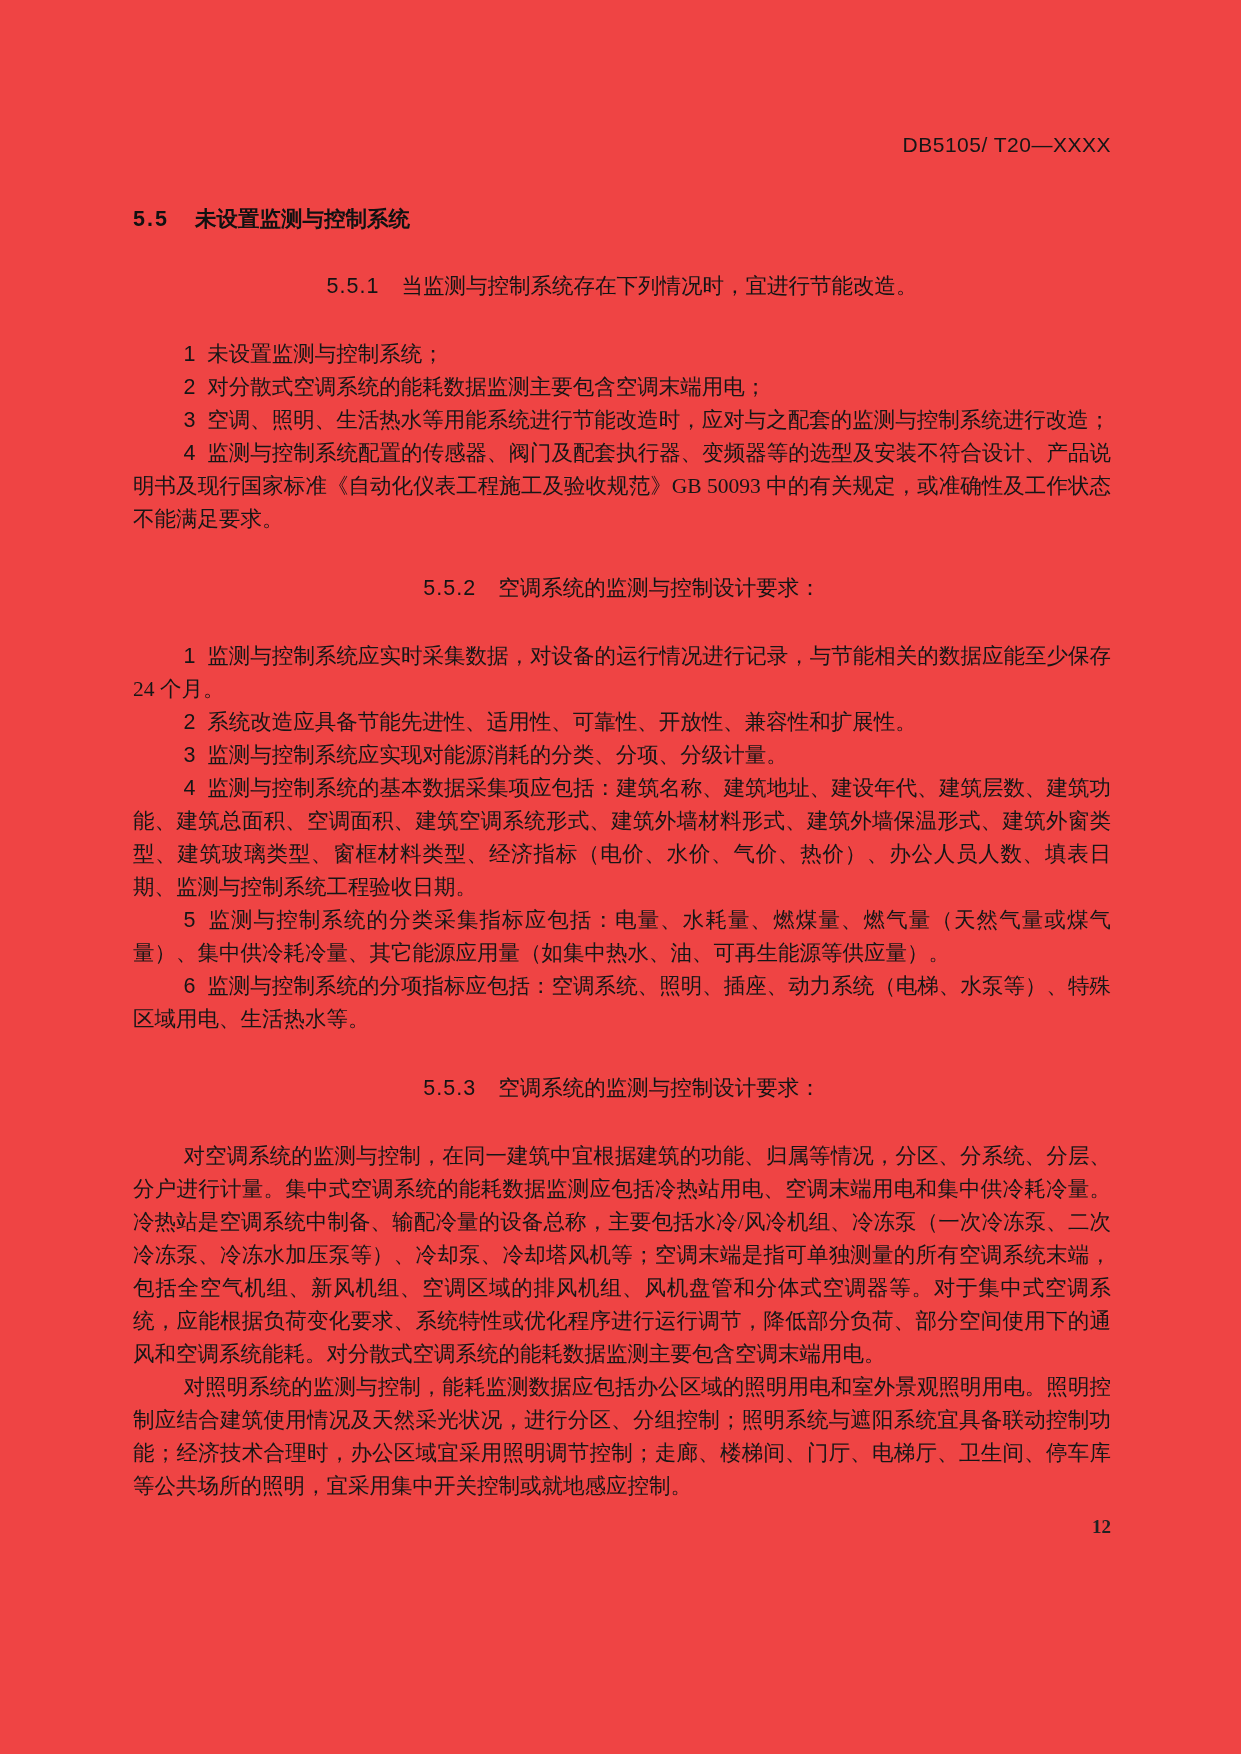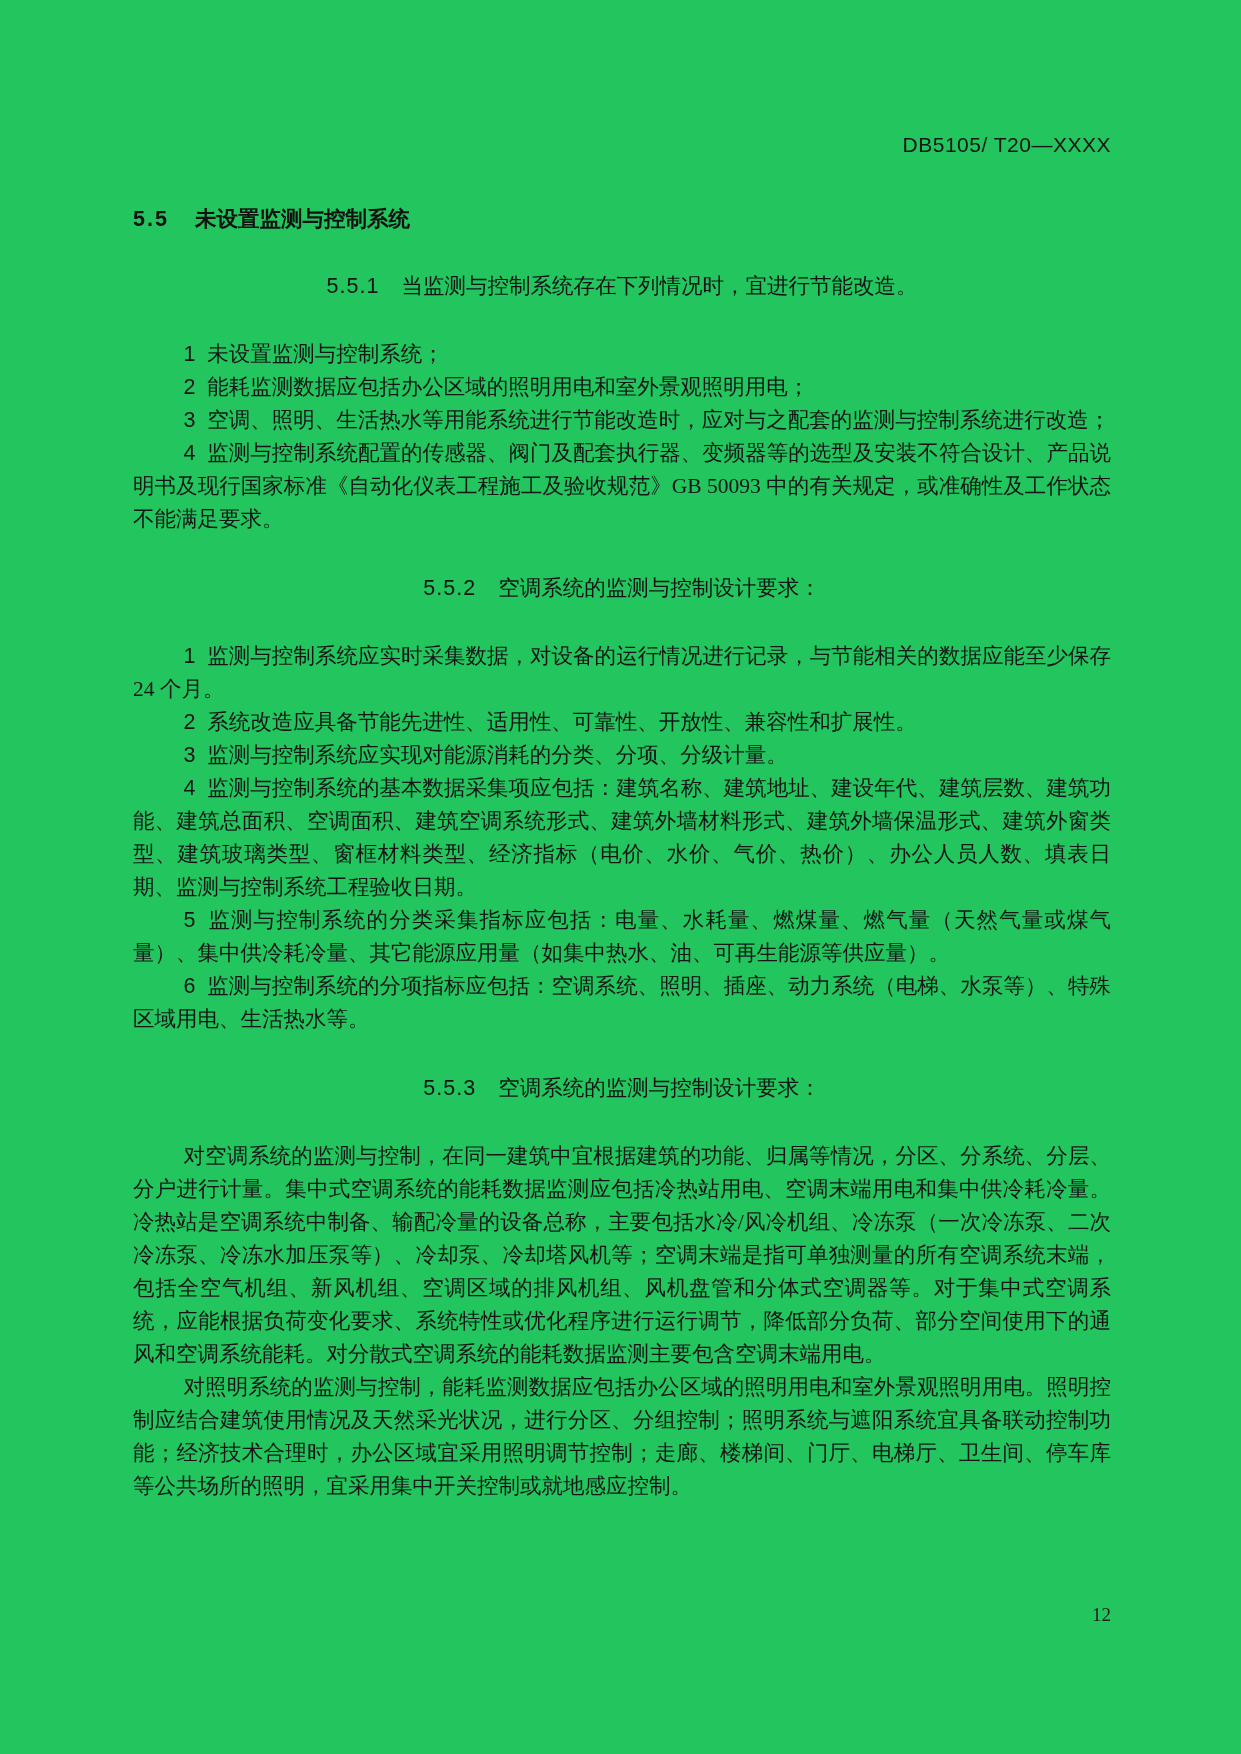--- a/index.html
+++ b/index.html
@@ -4,21 +4,21 @@
 <style>
   html, body {
     margin: 0;
     padding: 0;
     background: #ffffff;
   }
   .page {
     position: relative;
     width: 1241px;
     height: 1754px;
-    background: #22c55e;
+    background: #ef4444;
     color: #1a1a1a;
     overflow: hidden;
     font-family: "Liberation Serif", serif;
   }
   .content {
     position: absolute;
     left: 133px;
     top: 132px;
     width: 978px;
   }
@@ -72,27 +72,28 @@
   .para {
     text-indent: 2.35em;
   }
   .item-num {
     font-family: "Liberation Sans", sans-serif;
     margin-right: 0.55em;
   }
   
   .page-footer {
     position: absolute;
-    top: 1604px;
+    top: 1516px;
     left: 133px;
     width: 978px;
     text-align: right;
     font-size: 19px;
     color: #222;
     font-family: "Liberation Serif", serif;
+    font-weight: bold;
   }
 </style>
 </head>
 <body>
 
 <div class="page">
   <div class="content">
 
     <div class="doc-header">
       <span>DB5105/ T20—XXXX</span>
@@ -102,21 +103,21 @@
       <span class="sec-num">5.5</span><span>未设置监测与控制系统</span>
     </div>
 
     <div class="clause-heading">
       <span class="clause-num">5.5.1</span><span>当监测与控制系统存在下列情况时，宜进行节能改造。</span>
     </div>
     <p class="item">
       <span class="item-num">1</span><span>未设置监测与控制系统；</span>
     </p>
     <p class="item">
-      <span class="item-num">2</span><span>能耗监测数据应包括办公区域的照明用电和室外景观照明用电；</span>
+      <span class="item-num">2</span><span>对分散式空调系统的能耗数据监测主要包含空调末端用电；</span>
     </p>
     <p class="item">
       <span class="item-num">3</span><span>空调、照明、生活热水等用能系统进行节能改造时，应对与之配套的监测与控制系统进行改造；</span>
     </p>
     <p class="item">
       <span class="item-num">4</span><span>监测与控制系统配置的传感器、阀门及配套执行器、变频器等的选型及安装不符合设计、产品说明书及现行国家标准《自动化仪表工程施工及验收规范》GB 50093 中的有关规定，或准确性及工作状态不能满足要求。</span>
     </p>
 
     <div class="clause-heading">
       <span class="clause-num">5.5.2</span><span>空调系统的监测与控制设计要求：</span>

